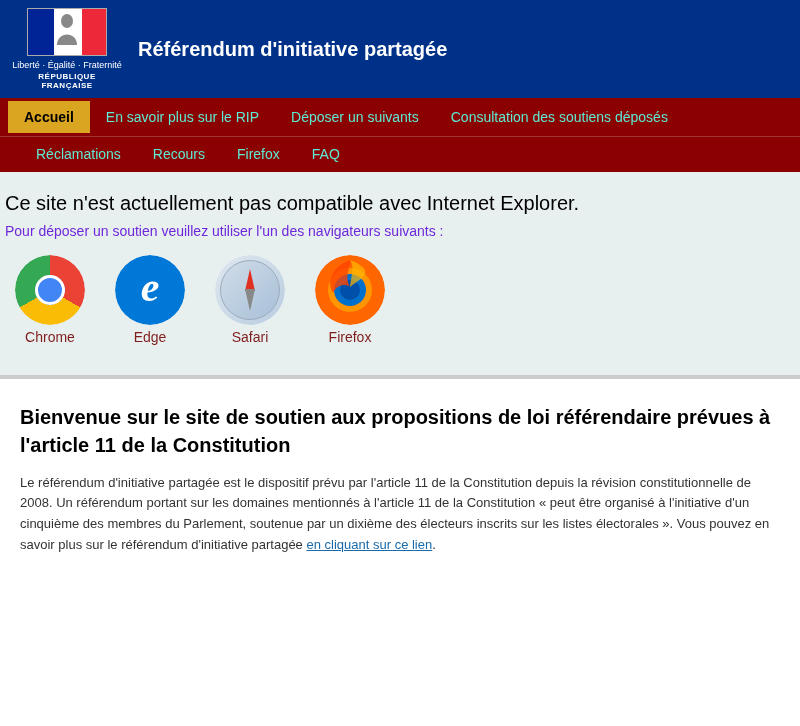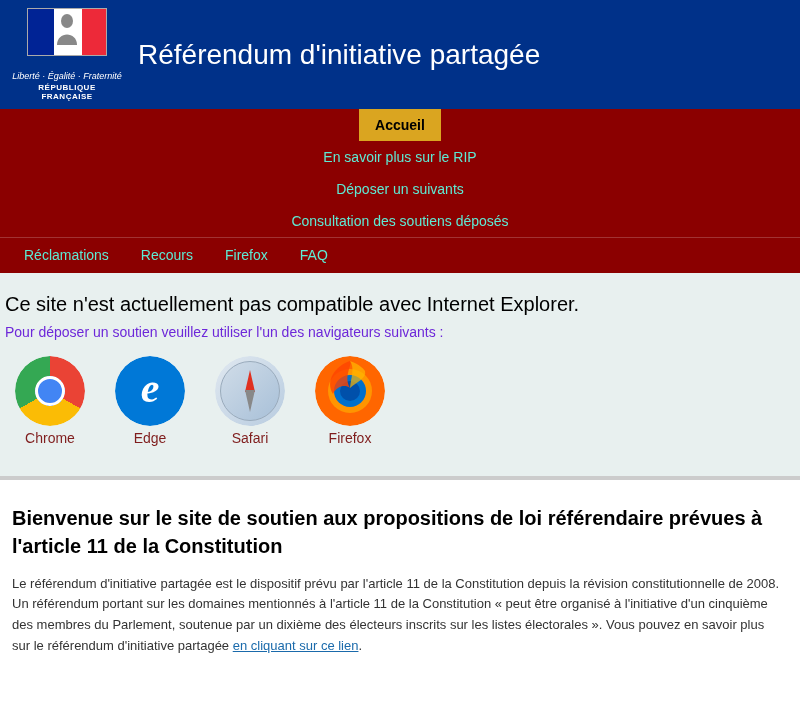--- a/index.html
+++ b/index.html
@@ -28,67 +28,65 @@
       border: 1px solid #aaa;
       overflow: hidden;
       position: relative;
     }
     .flag-blue { width: 26px; background: #002395; height: 100%; }
     .flag-white { width: 28px; background: #fff; height: 100%; }
     .flag-red { flex: 1; background: #ED2939; height: 100%; }
     .logo-tagline {
       color: #fff;
       font-size: 9px;
-      margin-top: 14px;
+      margin-top: 3px;
       line-height: 1.4;
-      font-style: italic;
     }
     .logo-republic {
       color: #fff;
       font-size: 8px;
       text-align: center;
       font-weight: bold;
       text-transform: uppercase;
       letter-spacing: 0.5px;
     }
     .header-title {
       color: #fff;
-      font-size: 28px;
-      font-weight: normal;
+      font-size: 20px;
+      font-weight: bold;
       flex: 1;
       line-height: 1.2;
     }
 
     
     .nav-top {
       background: #8B0000;
       display: flex;
       align-items: center;
       padding: 0 8px;
       min-height: 38px;
-      flex-direction: column;
     }
     .nav-item {
       color: #5eead4;
       font-size: 14px;
       padding: 8px 16px;
       cursor: pointer;
       text-decoration: none;
       white-space: nowrap;
     }
     .nav-item.active {
       background: #DAA520;
       color: #000;
       font-weight: bold;
     }
     .nav-bottom {
       background: #8B0000;
       display: flex;
       align-items: center;
-      padding: 0 8px;
+      padding: 0 20px;
       min-height: 36px;
       border-top: 1px solid rgba(255,255,255,0.2);
     }
 
     
     .main {
       background: #e8f0ef;
       padding: 0;
     }
 
@@ -196,21 +194,21 @@
       width: 0; height: 0;
       border-left: 5px solid transparent;
       border-right: 5px solid transparent;
       border-top: 22px solid #888;
       bottom: 8px; left: 50%; transform: translateX(-50%);
     }
 
     
     .welcome {
       background: #fff;
-      padding: 24px 20px 20px 12px;
+      padding: 24px 20px 20px 20px;
     }
     .welcome h2 {
       font-size: 20px;
       font-weight: bold;
       color: #000;
       margin-bottom: 14px;
       line-height: 1.4;
     }
     .welcome p {
       font-size: 13px;

